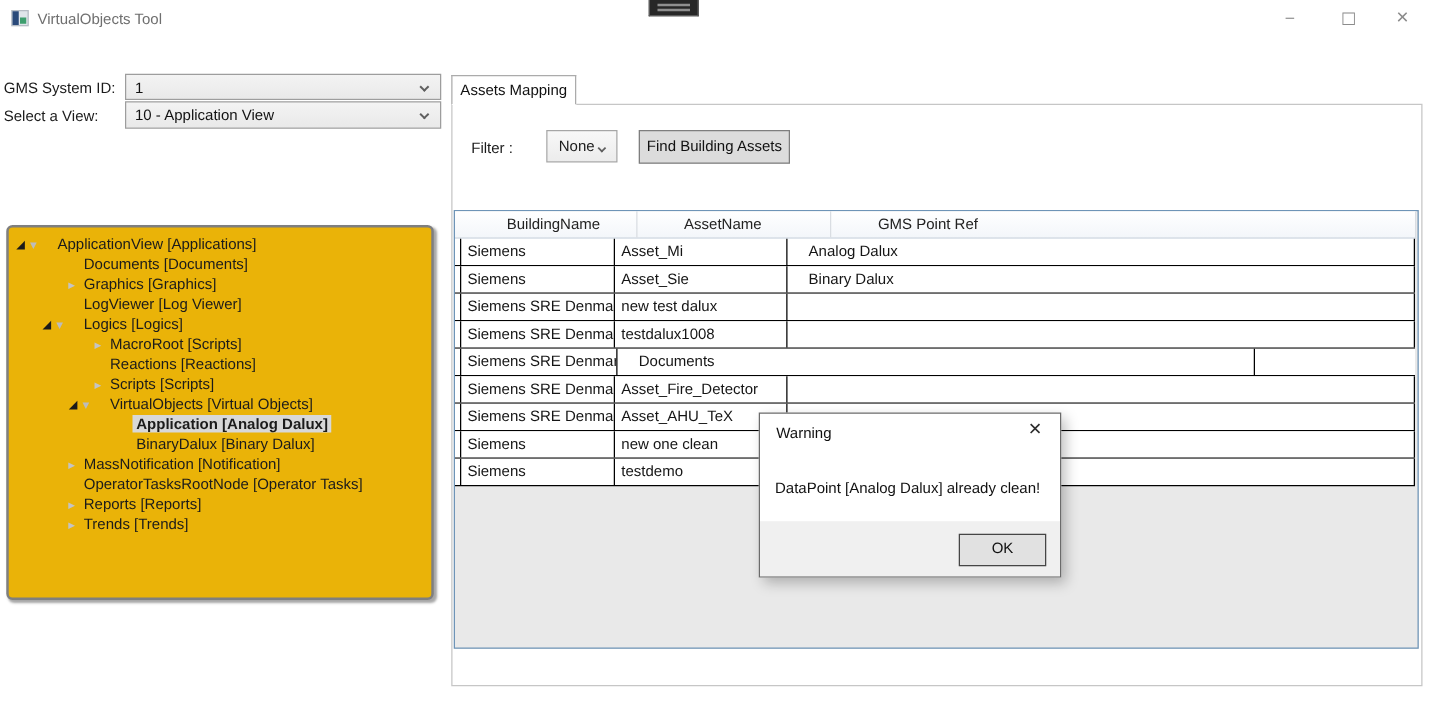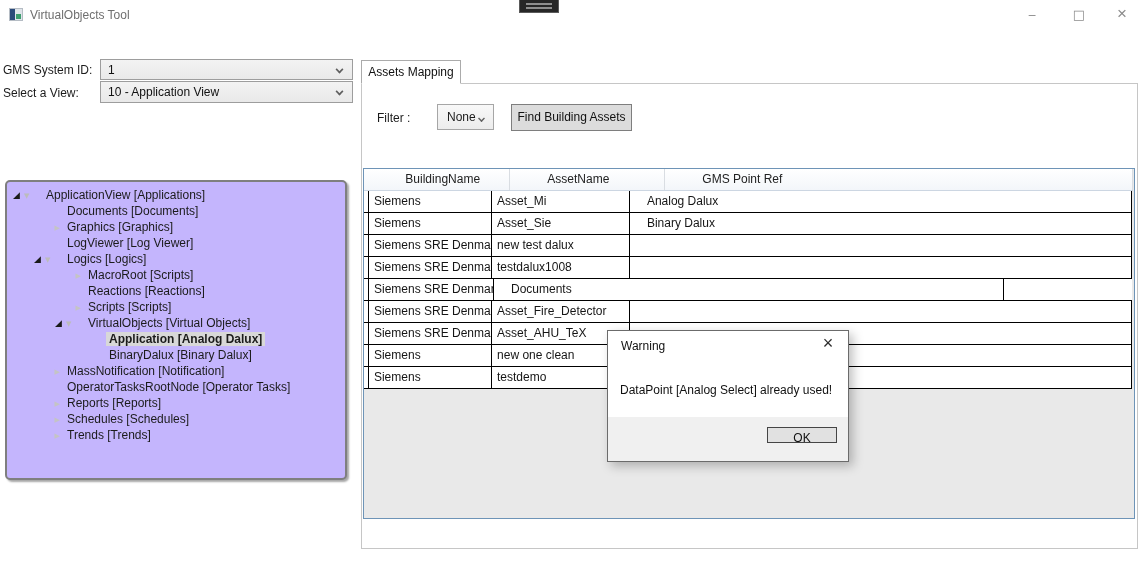--- a/index.html
+++ b/index.html
@@ -36,21 +36,21 @@
     background:linear-gradient(#f3f3f3,#e9e9e9); border:1px solid #9d9d9d;
     font-size:12px; color:#111; padding:3px 0 0 7px; white-space:nowrap;
   }
   .combo-gms  { left:100px; top:59px;  width:253px; height:21px; }
   .combo-view { left:100px; top:81px;  width:253px; height:22px; }
   .chev { position:absolute; right:9px; top:6px; width:7px; height:7px;
           border-left:2px solid #5f5f5f; border-bottom:2px solid #5f5f5f; transform:rotate(-45deg) scale(.8); }
 
   
   .tree-panel {
-    left:5px; top:180px; width:342px; height:300px; background:#c4b5fd;
+    left:5px; top:180px; width:342px; height:300px; background:#eab308;
     border:2px solid #7f7f7f; border-radius:5px; box-shadow:2px 2px 2px rgba(0,0,0,.35);
     padding-top:5px; overflow:hidden;
   }
   .tnode { display:flex; align-items:center; height:16px; font-size:12px; white-space:nowrap; }
   .lvl0 { padding-left:6px; } .lvl1 { padding-left:27px; } .lvl2 { padding-left:48px; } .lvl3 { padding-left:69px; }
   .slot { flex:0 0 30px; width:30px; display:flex; align-items:center; height:16px; }
   .slot.right { justify-content:flex-end; }
   .tri-exp::before { content:"◢"; font-size:9px; color:#1a1a1a; font-family:"DejaVu Sans",sans-serif; line-height:16px; }
   .tri-sub::before { content:"▼"; font-size:7px; color:#bcbcbc; font-family:"DejaVu Sans",sans-serif; margin-left:4px; line-height:16px; }
   .tri-col::before { content:"▶"; font-size:7px; color:#c4c4c4; font-family:"DejaVu Sans",sans-serif; margin-right:4px; line-height:16px; }
@@ -87,21 +87,21 @@
   .gc-1 { width:125px; } .gc-2 { width:140px; } .gc-3 { width:498px;margin-left:12px; }
 
   
   .dialog { left:607px; top:330px; width:242px; height:132px; background:#fff; border:1px solid #6b6b6b;
             z-index:10; box-shadow:4px 4px 10px rgba(0,0,0,.25); }
   .dlg-title { position:absolute; left:13px; top:8px; font-size:12px; color:#111; }
   .dlg-close { position:absolute; right:9px; top:2px; width:22px; height:20px; text-align:center; cursor:default; }
   .dlg-close::before { content:"×"; font-size:18px; color:#2d2d2d; line-height:20px; }
   .dlg-msg { position:absolute; left:12px; top:52px; font-size:12px; color:#111; }
   .dlg-footer { position:absolute; left:0; right:0; bottom:0; height:44px; background:#f0f0f0; }
-  .ok-btn { position:absolute; right:11px; top:10px; width:70px; height:16px; background:#e1e1e1;
+  .ok-btn { position:absolute; right:11px; top:10px; width:70px; height:26px; background:#e1e1e1;
             border:1px solid #454545; font-size:12px; text-align:center; line-height:20px; color:#111; cursor:default; }
 </style>
 </head>
 <body>
 
 <div class="abs app-icon">
   <div class="ic-left"></div>
   <div class="ic-green"></div>
 </div>
 <div class="abs window-title">VirtualObjects Tool</div>
@@ -192,26 +192,20 @@
   </div>
   <div class="tnode lvl1">
     <span class="slot"></span>
     <span class="tlabel">OperatorTasksRootNode [Operator Tasks]</span>
   </div>
   <div class="tnode lvl1">
     <span class="slot right">
         <span class="tri-col"></span>
       </span>
     <span class="tlabel">Reports [Reports]</span>
-  </div>
-  <div class="tnode lvl1">
-    <span class="slot right">
-        <span class="tri-col"></span>
-      </span>
-    <span class="tlabel">Schedules [Schedules]</span>
   </div>
   <div class="tnode lvl1">
     <span class="slot right">
         <span class="tri-col"></span>
       </span>
     <span class="tlabel">Trends [Trends]</span>
   </div>
 </div>
 
 <div class="abs tab-panel"></div>
@@ -283,17 +277,17 @@
     <div class="gc gc-strip"></div>
     <div class="gc gc-1">Siemens</div>
     <div class="gc gc-2">testdemo</div>
     <div class="gc gc-3"></div>
   </div>
 </div>
 
 <div class="abs dialog">
   <div class="dlg-title">Warning</div>
   <div class="dlg-close"></div>
-  <div class="dlg-msg">DataPoint [Analog Select] already used!</div>
+  <div class="dlg-msg">DataPoint [Analog Dalux] already clean!</div>
   <div class="dlg-footer">
     <div class="ok-btn">OK</div>
   </div>
 </div>
 
 </body></html>

